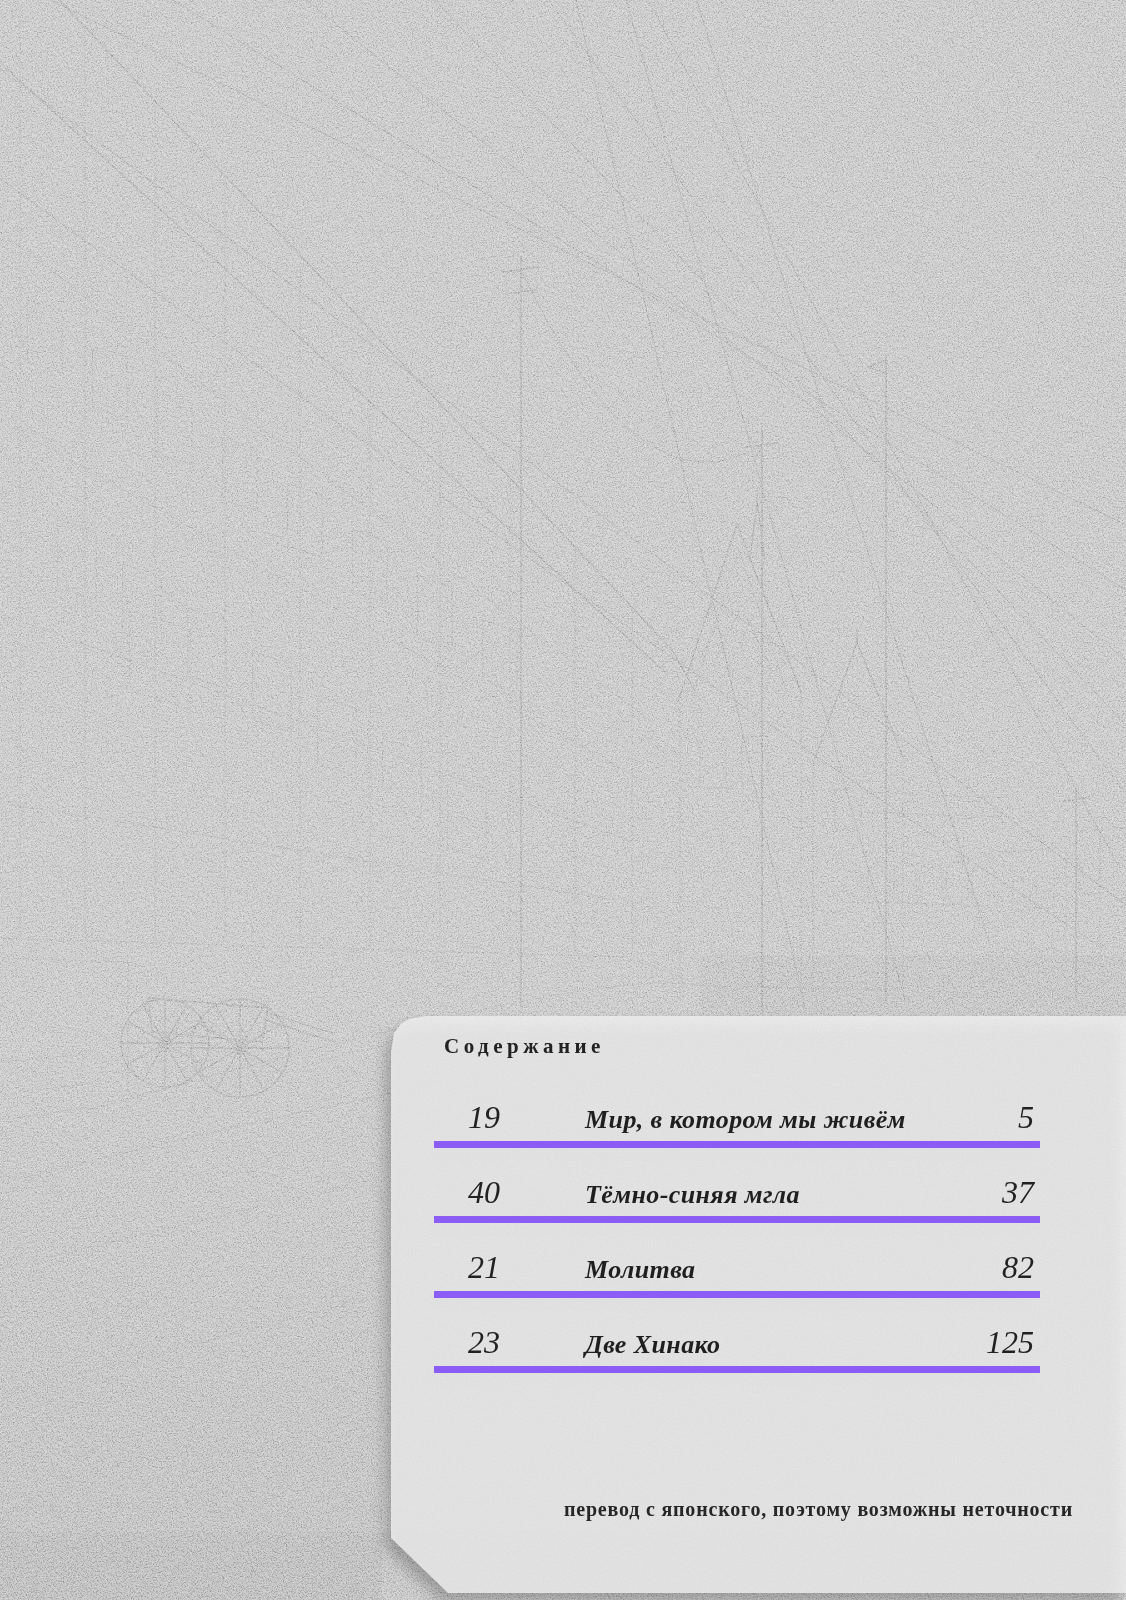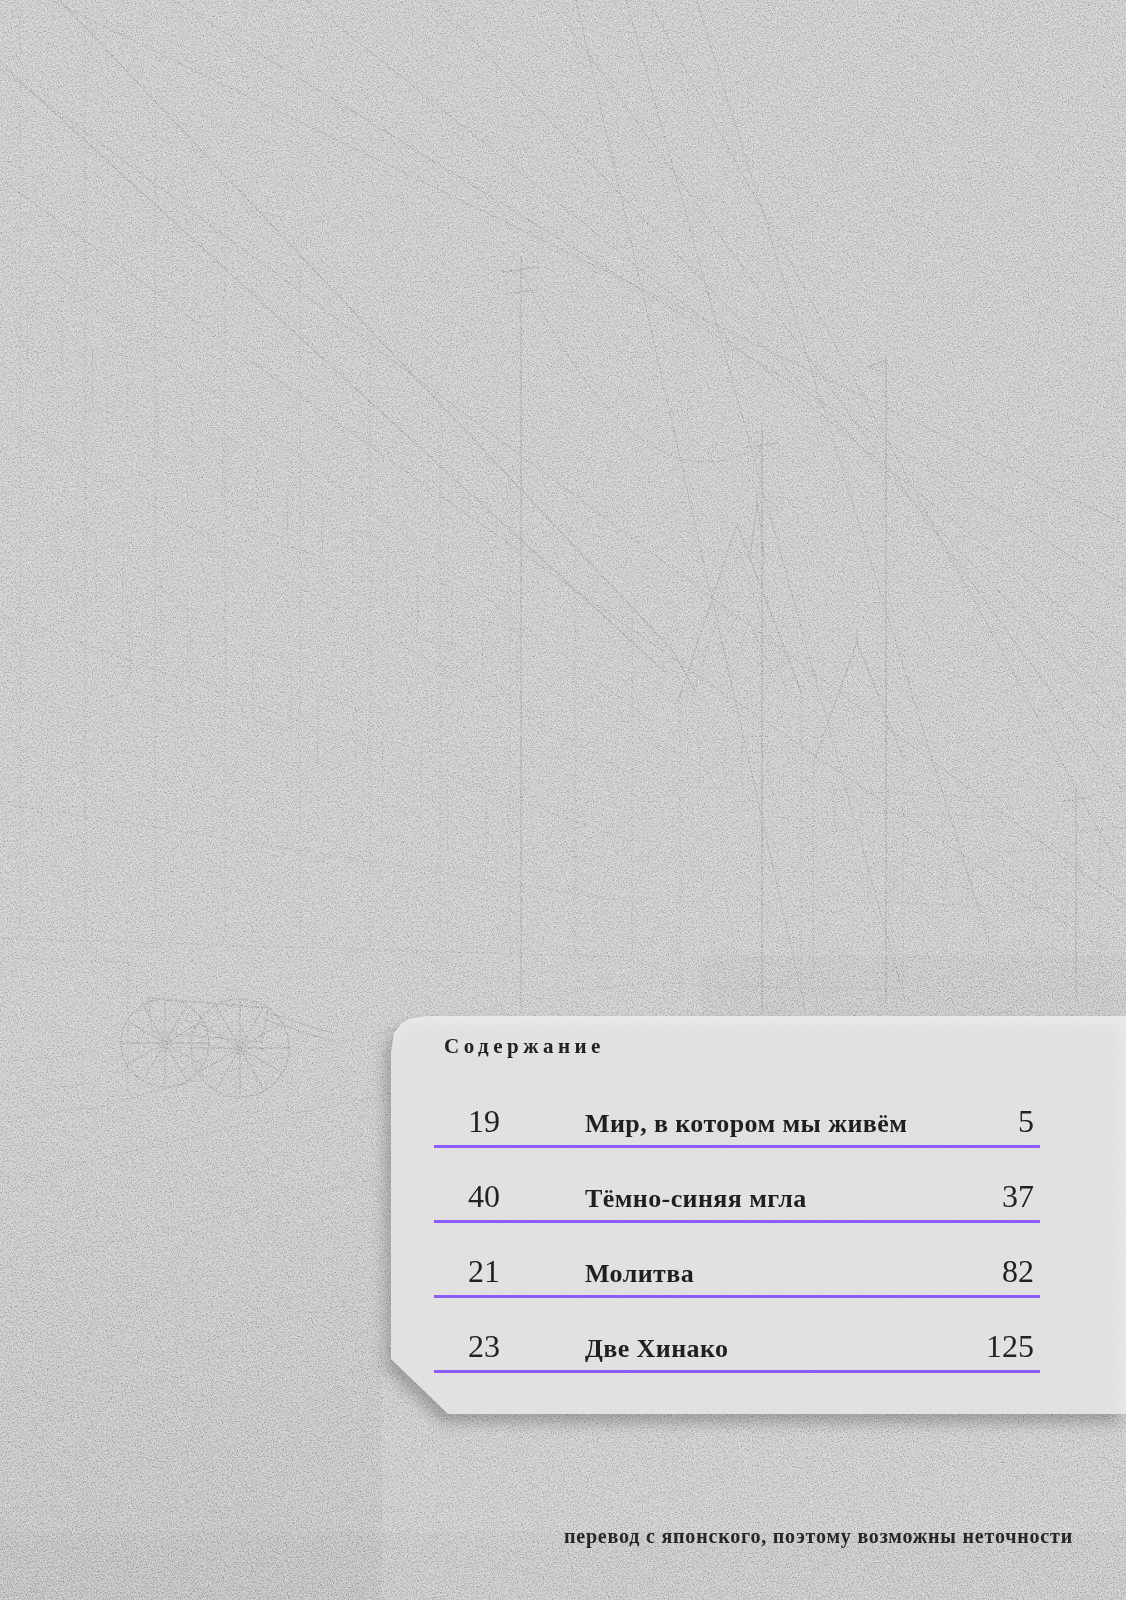--- a/index.html
+++ b/index.html
@@ -6,50 +6,50 @@
   .stage{
     position:relative;width:1126px;height:1600px;overflow:hidden;
     background:#c7c7c7;
     font-family:"Liberation Serif","DejaVu Serif",serif;
     color:#1c1c1c;
   }
   .bg{position:absolute;left:0;top:0;width:1126px;height:1600px;display:block;}
 
   
   .panel-wrap{
-    position:absolute;left:379px;top:1016px;right:0;height:398px;
+    position:absolute;left:379px;top:1016px;right:0;height:577px;
     filter:drop-shadow(-6px 9px 7px rgba(0,0,0,0.27));
     padding-left:12px;
   }
   .panel{
     position:relative;width:100%;height:100%;
     background:rgba(237,237,237,0.84);
     clip-path:polygon(0 36px,3px 17px,10px 8px,18px 3px,36px 0,
                       100% 0,100% 100%,57px 100%,0 calc(100% - 55px));
   }
   .toc-title{
     position:absolute;left:53px;top:18px;
     font-size:21px;font-weight:700;letter-spacing:4.5px;color:#222;
   }
   .rows{position:absolute;left:43px;right:86px;top:57px;}
   .row{
     box-sizing:border-box;height:75px;
     display:grid;grid-template-columns:151px 1fr auto;
     align-items:end;padding-bottom:8px;
-    border-bottom:3px solid #8b5cf6;
+    border-bottom:7px solid #8b5cf6;
+    font-style:italic;
   }
   .num{font-size:32px;line-height:1;padding-left:34px;color:#222;}
   .ttl{font-size:26px;line-height:1;font-weight:700;letter-spacing:0.4px;color:#1f1f1f;margin-top:23px;}
   .pg{font-size:32px;line-height:1;justify-self:end;padding-right:6px;color:#222;}
 
   .footer{
     position:absolute;top:1498px;right:53px;
     font-size:20px;font-weight:700;letter-spacing:0.8px;color:#262626;
     white-space:nowrap;
-    margin-top:27px;
   }
 </style>
 </head>
 <body>
 
 <div class="stage">
 
   <svg class="bg" viewBox="0 0 1126 1600" aria-hidden="true">
     <defs>
       <filter id="speckDark" x="0" y="0" width="100%" height="100%">

